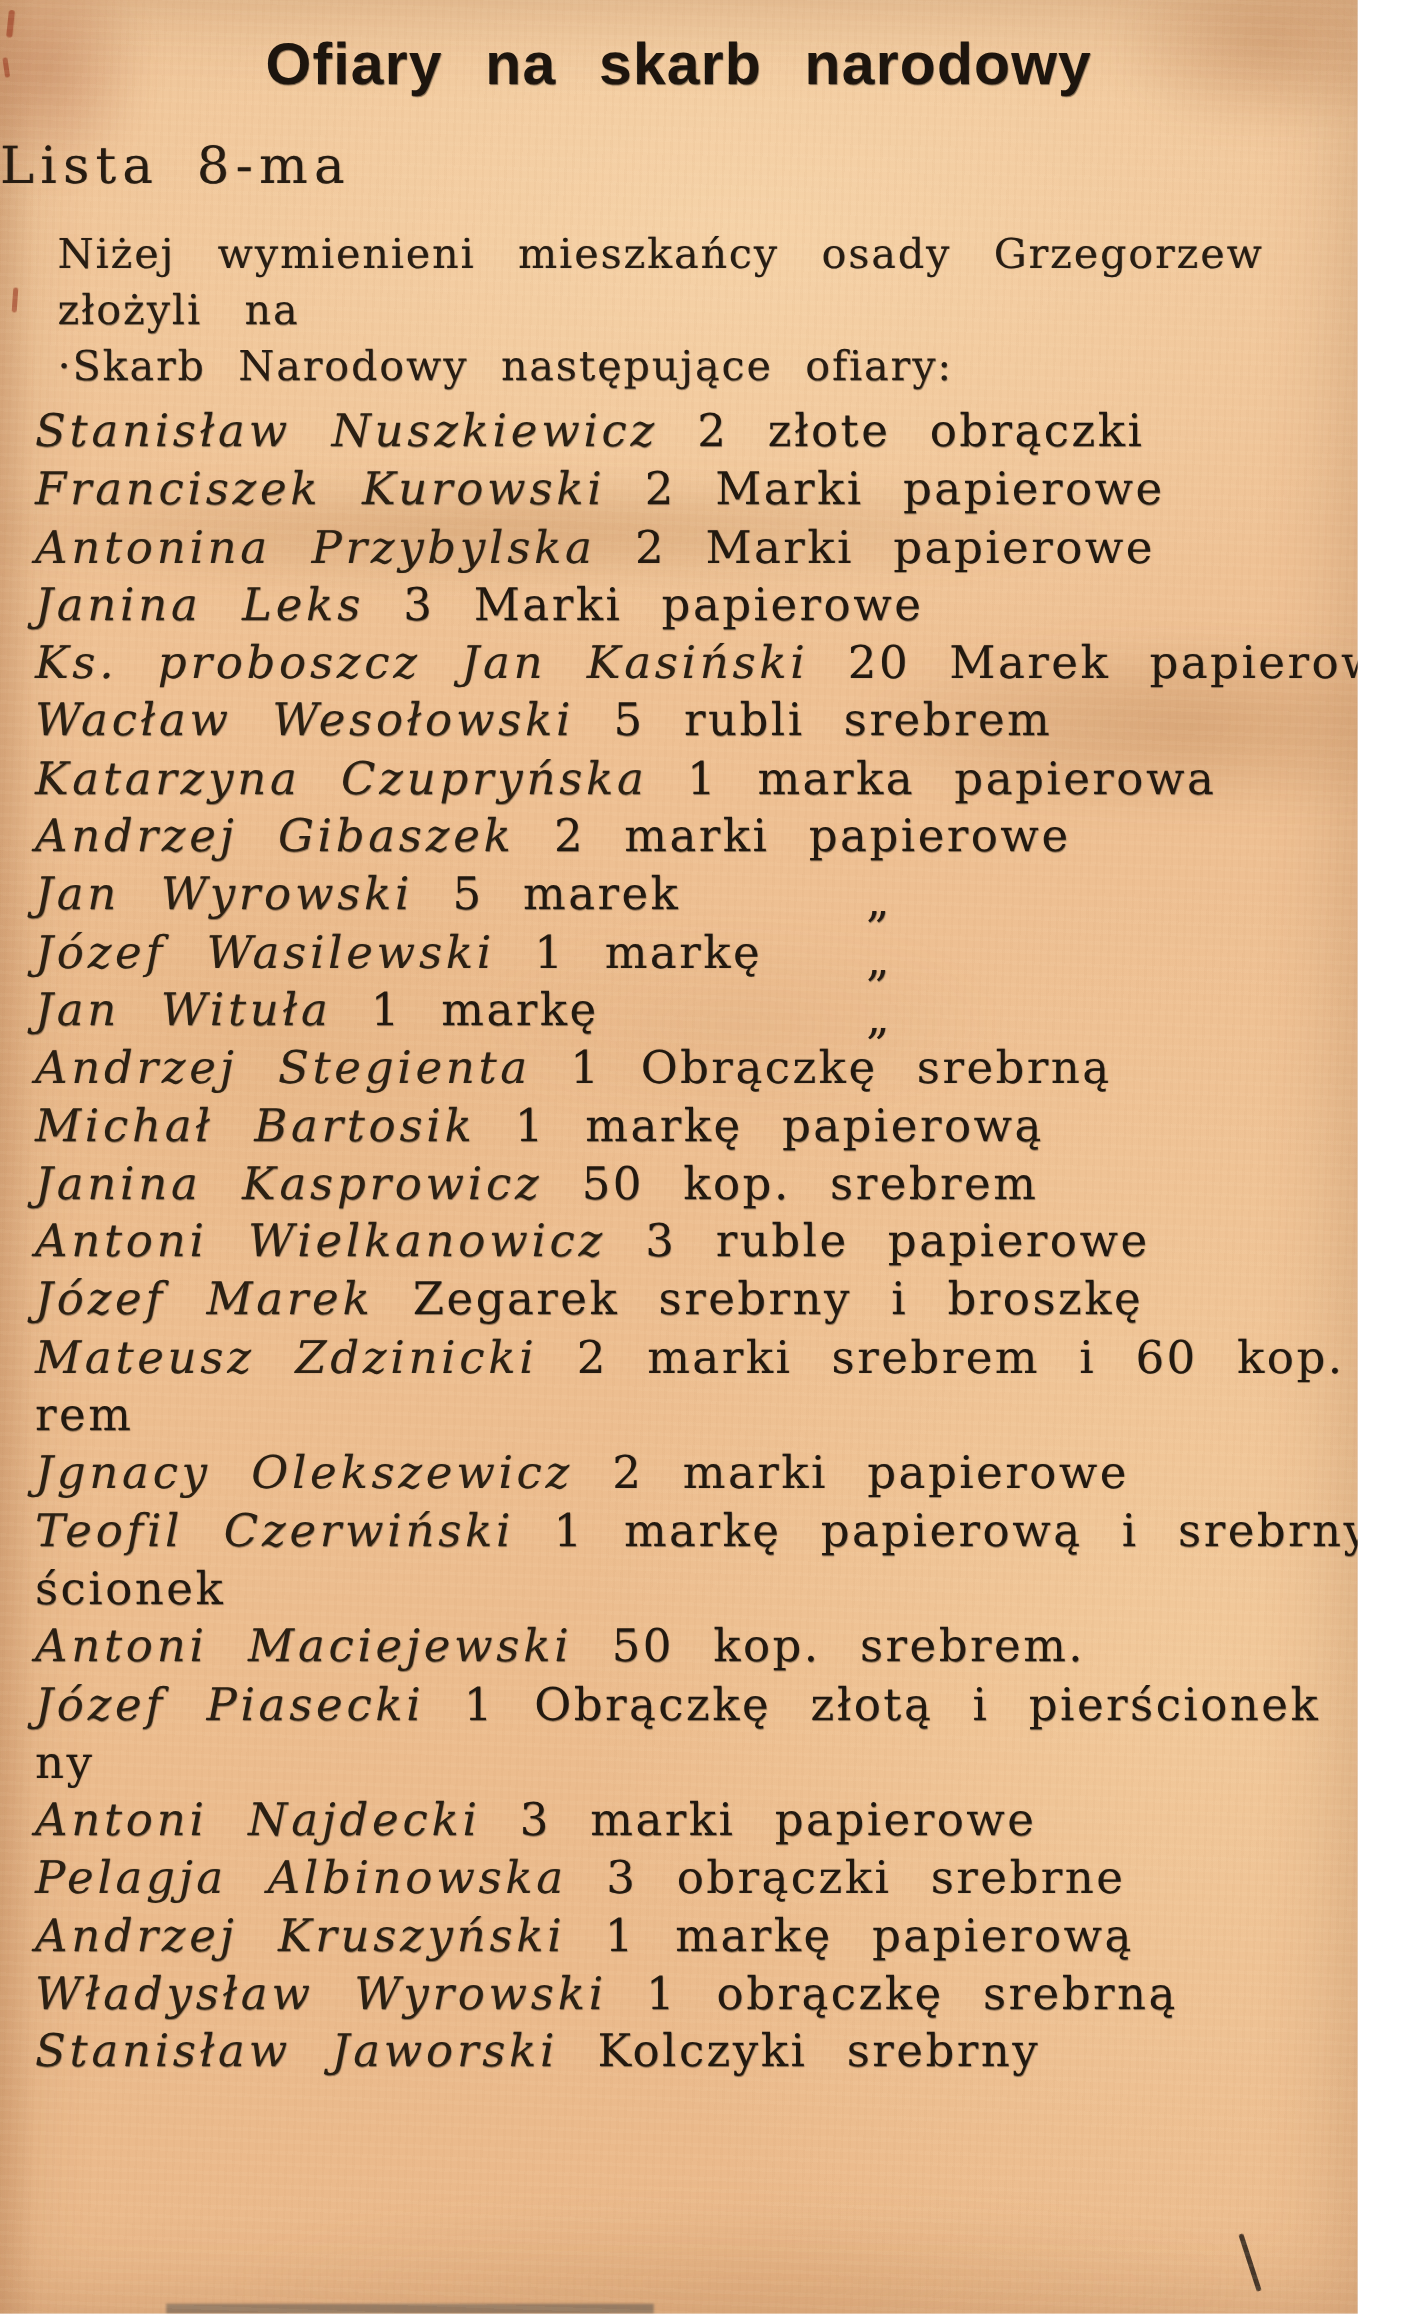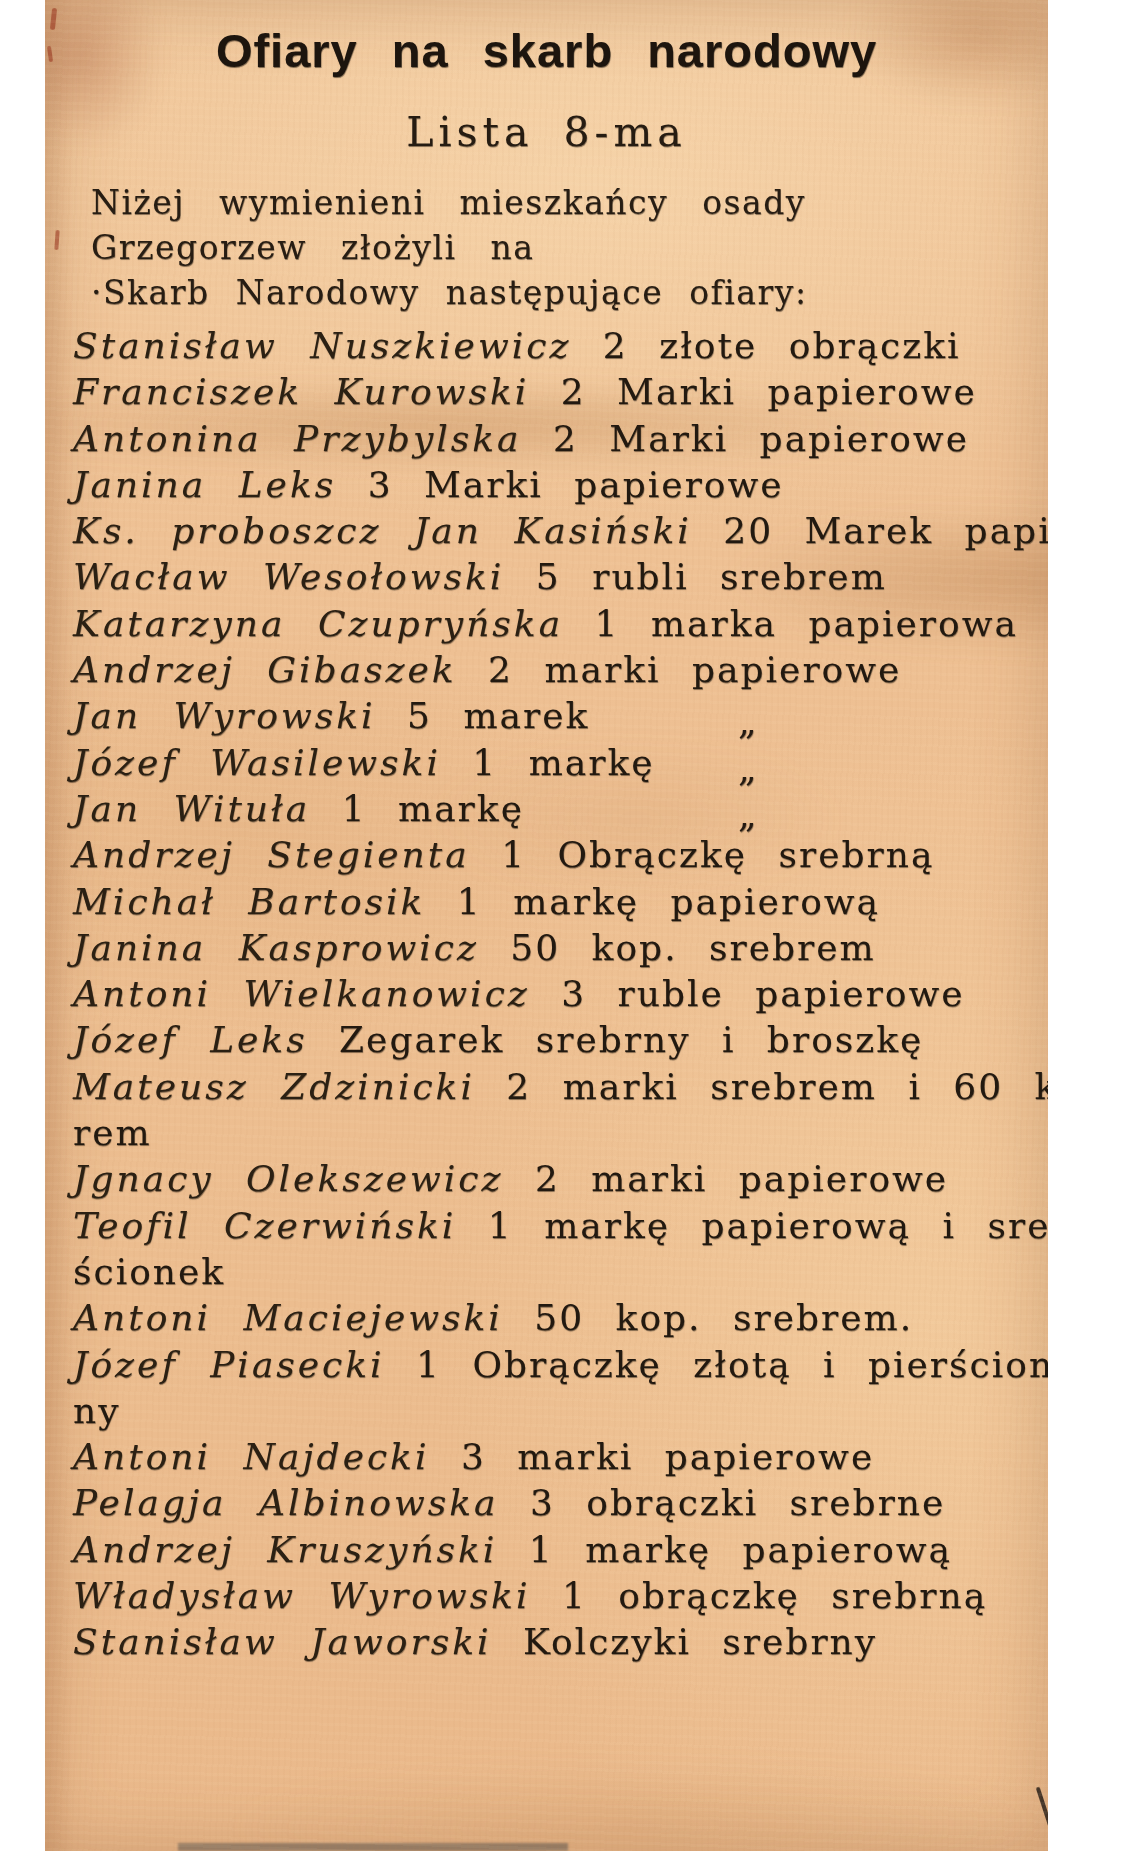--- a/index.html
+++ b/index.html
@@ -3,30 +3,29 @@
 <meta charset="utf-8">
 <style>
   html, body { margin: 0; padding: 0; }
   body {
     width: 1137px; height: 1851px;
     font-family: "DejaVu Serif", serif;
     overflow: hidden;
   }
   .paper {
     position: relative;
-    width: 1003px; height: 1851px;
+    width: 1086px; height: 1851px;
     overflow: hidden;
     color: #241a12;
     background:
       radial-gradient(ellipse 900px 500px at 55% 10%, rgba(255,232,192,0.40), rgba(255,232,192,0) 70%),
       radial-gradient(ellipse 700px 900px at 88% 72%, rgba(252,224,178,0.35), rgba(252,224,178,0) 70%),
       radial-gradient(ellipse 500px 300px at 20% 45%, rgba(214,160,108,0.25), rgba(214,160,108,0) 70%),
       linear-gradient(180deg, #f0c69a 0%, #eec093 35%, #ecbd8f 70%, #eab98b 100%);
     box-shadow: inset 0 0 70px rgba(130,75,38,0.28);
-    margin-left: 45px;
   }
   
   .paper::after {
     content: "";
     position: absolute; inset: 0;
     background:
       repeating-linear-gradient(92deg, rgba(184,130,80,0.045) 0 2px, rgba(0,0,0,0) 2px 6px),
       repeating-linear-gradient(2deg, rgba(255,236,200,0.05) 0 3px, rgba(0,0,0,0) 3px 9px);
     pointer-events: none;
   }
@@ -70,21 +69,21 @@
     text-align: center;
     font-family: "Liberation Sans", sans-serif;
     font-weight: bold;
     font-size: 47px; line-height: 54px;
     letter-spacing: 1px; word-spacing: 20px;
     color: #1d150e;
     text-shadow: 0.5px 0.8px 0.8px rgba(30,20,10,0.55);
   }
   h2.subtitle {
     margin: 0; margin-top: 30px;
-    text-align: center;
+    text-align: left;
     font-weight: normal;
     font-size: 41px; line-height: 48px;
     letter-spacing: 5px; word-spacing: 12px;
     color: #261c12;
     text-shadow: 0.4px 0.6px 0.7px rgba(30,20,10,0.5);
   }
   .intro {
     margin: 24px 0 0 0; padding: 0 46px;
     font-size: 33px; line-height: 45px;
     letter-spacing: 1.5px; word-spacing: 22px;
@@ -148,21 +147,21 @@
         <div class="entry"><span class="name">Wacław Wesołowski</span> <span class="donation">5 rubli srebrem</span></div>
         <div class="entry"><span class="name">Katarzyna Czupryńska</span> <span class="donation">1 marka papierowa</span></div>
         <div class="entry"><span class="name">Andrzej Gibaszek</span> <span class="donation">2 marki papierowe</span></div>
         <div class="entry"><span class="name">Jan Wyrowski</span> <span class="donation">5 marek</span><span class="ditto">„</span></div>
         <div class="entry"><span class="name">Józef Wasilewski</span> <span class="donation">1 markę</span><span class="ditto">„</span></div>
         <div class="entry"><span class="name">Jan Wituła</span> <span class="donation">1 markę</span><span class="ditto">„</span></div>
         <div class="entry"><span class="name">Andrzej Stegienta</span> <span class="donation">1 Obrączkę srebrną</span></div>
         <div class="entry"><span class="name">Michał Bartosik</span> <span class="donation">1 markę papierową</span></div>
         <div class="entry"><span class="name">Janina Kasprowicz</span> <span class="donation">50 kop. srebrem</span></div>
         <div class="entry"><span class="name">Antoni Wielkanowicz</span> <span class="donation">3 ruble papierowe</span></div>
-        <div class="entry"><span class="name">Józef Leks</span> <span class="donation">Zegarek srebrny i broszkę</span></div>
+        <div class="entry"><span class="name">Józef Marek</span> <span class="donation">Zegarek srebrny i broszkę</span></div>
         <div class="entry"><span class="name">Mateusz Zdzinicki</span> <span class="donation">2 marki srebrem i 60 kop.  sreb-</span><span class="wrapline donation">rem</span></div>
         <div class="entry"><span class="name">Jgnacy Olekszewicz</span> <span class="donation">2 marki papierowe</span></div>
         <div class="entry"><span class="name">Teofil Czerwiński</span> <span class="donation">1 markę papierową i srebrny pier-</span><span class="wrapline donation">ścionek</span></div>
         <div class="entry"><span class="name">Antoni Maciejewski</span> <span class="donation">50 kop. srebrem.</span></div>
         <div class="entry"><span class="name">Józef Piasecki</span> <span class="donation">1 Obrączkę złotą i pierścionek  srebr-</span><span class="wrapline donation">ny</span></div>
         <div class="entry"><span class="name">Antoni Najdecki</span> <span class="donation">3 marki papierowe</span></div>
         <div class="entry"><span class="name">Pelagja Albinowska</span> <span class="donation">3 obrączki srebrne</span></div>
         <div class="entry"><span class="name">Andrzej Kruszyński</span> <span class="donation">1 markę papierową</span></div>
         <div class="entry"><span class="name">Władysław Wyrowski</span> <span class="donation">1 obrączkę srebrną</span></div>
         <div class="entry"><span class="name">Stanisław Jaworski</span> <span class="donation">Kolczyki srebrny</span></div>

